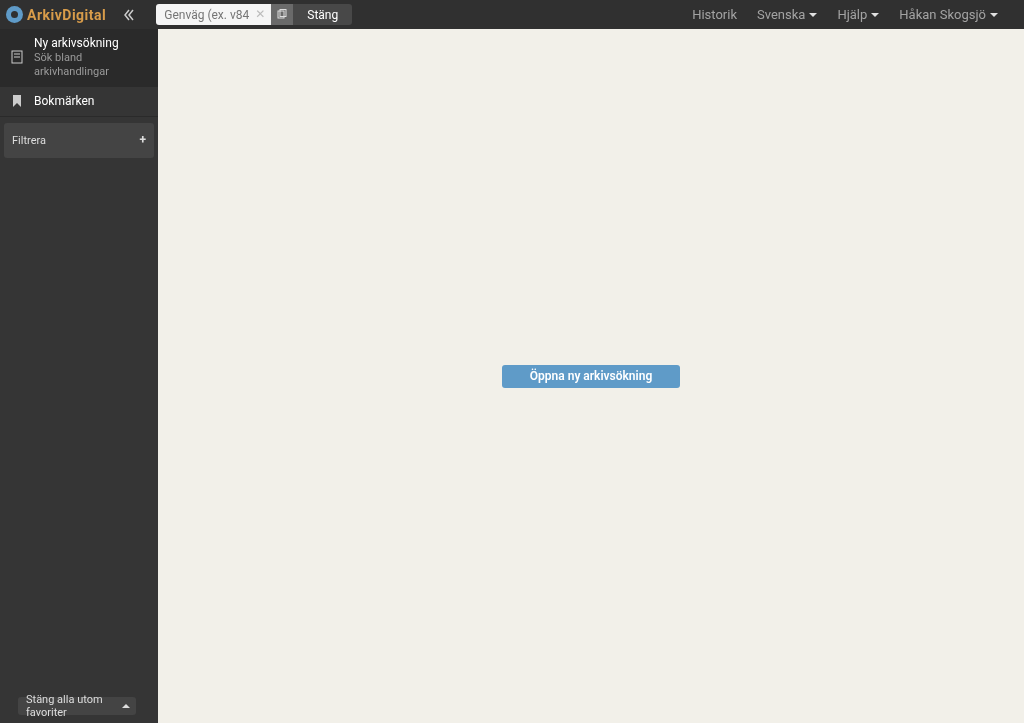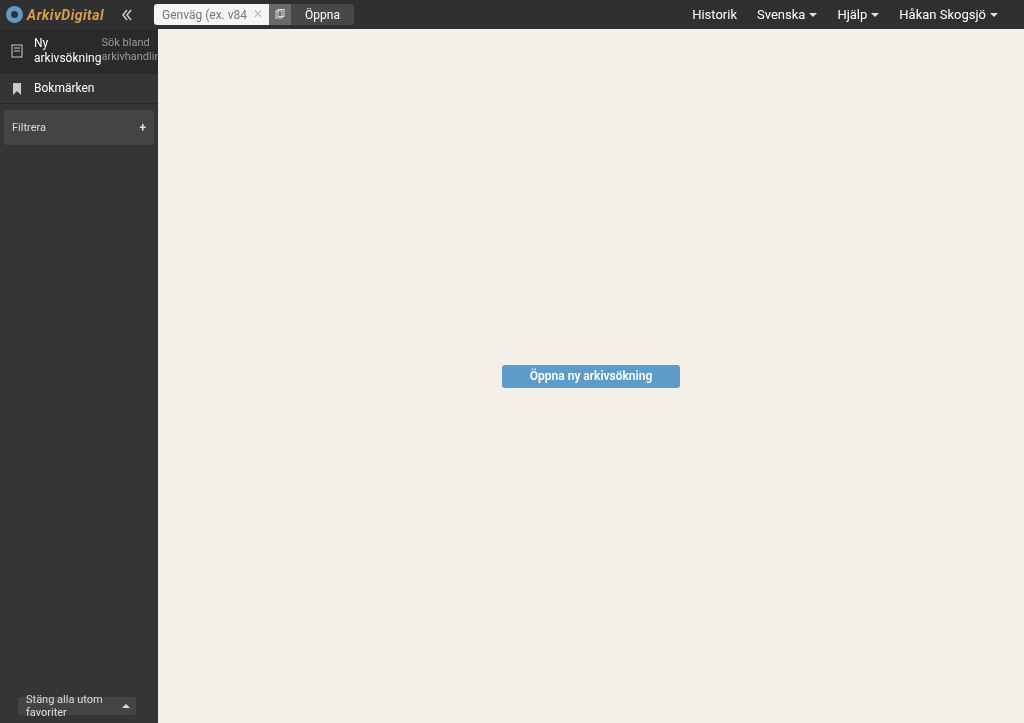--- a/index.html
+++ b/index.html
@@ -24,21 +24,20 @@
   color: #e0e0e0;
   font-size: 13px;
 }
 
 .logo-area {
   display: flex;
   align-items: center;
   padding-left: 6px;
   color: #d89c4a;
   font-weight: bold;
-  font-style: italic;
   font-size: 14px;
   letter-spacing: 0.5px;
 }
 
 .logo-gear {
   width: 17px;
   height: 17px;
   border-radius: 50%;
   background: #5f9bc8;
   margin-right: 4px;
@@ -122,21 +121,21 @@
 .topbar-spacer {
   flex: 1;
 }
 
 .topbar-link {
   padding: 0 10px;
   cursor: pointer;
   display: flex;
   align-items: center;
   gap: 4px;
-  color: #ffffff;
+  color: #a3a3a3;
 }
 
 .caret-down {
   width: 0;
   height: 0;
   border-left: 4px solid transparent;
   border-right: 4px solid transparent;
   border-top: 4px solid #e0e0e0;
   display: inline-block;
 }
@@ -171,21 +170,21 @@
   width: 14px;
   height: 14px;
   display: flex;
   align-items: center;
   justify-content: center;
   flex-shrink: 0;
 }
 
 .side-text {
   display: flex;
-  flex-direction: row;
+  flex-direction: column;
   line-height: 1.25;
 }
 .side-title {
   color: #fff;
   font-size: 12px;
 }
 .side-sub {
   color: #9a9a9a;
   font-size: 11px;
 }
@@ -279,21 +278,21 @@
     <input class="shortcut-input" placeholder="Genväg (ex. v849.b1)" style="">
     <div class="shortcut-clear">
       <span>✕</span>
     </div>
     <div class="copy-btn">
       <svg width="12" height="12" viewBox="0 0 12 12">
         <rect x="2" y="2" width="6" height="7" fill="none" stroke="#ddd" stroke-width="1"></rect>
         <rect x="4" y="0.5" width="6" height="7" fill="none" stroke="#ddd" stroke-width="1"></rect>
       </svg>
     </div>
-    <button class="open-btn">Öppna</button>
+    <button class="open-btn">Stäng</button>
   </div>
 
   <div class="topbar-spacer"></div>
 
   <div class="topbar-link">
     <span>Historik</span>
   </div>
   <div class="topbar-link">
     <span>Svenska</span>
     <span class="caret-down"></span>

